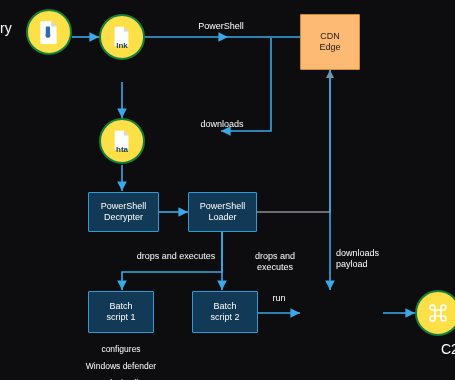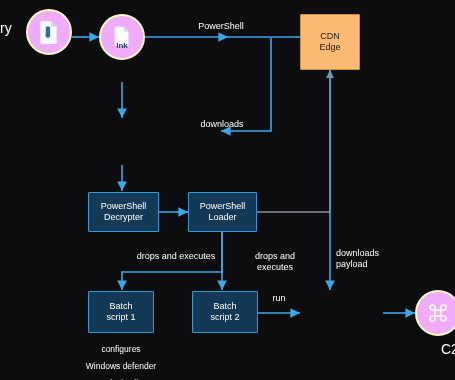--- a/index.html
+++ b/index.html
@@ -26,22 +26,22 @@
     position: absolute;
     box-sizing: border-box;
     display: flex;
     align-items: center;
     justify-content: center;
     text-align: center;
   }
   
   .circle-node {
     border-radius: 50%;
-    background: #f0abfc;
-    border: 2px solid #fef9c3;
+    background: #fde047;
+    border: 2px solid #15803d;
   }
   
   .box {
     background: #123a56;
     border: 1px solid #2f9ad6;
     color: #ffffff;
     font-size: 9px;
     line-height: 11px;
     border-radius: 1px;
   }
@@ -129,20 +129,27 @@
   </div>
 
   <div class="node circle-node" style="left:99px; top:14px; width:46px; height:46px; flex-direction:column;">
     <svg width="22" height="22" viewBox="0 0 24 24" style="margin-top:-2px;">
       <path d="M5 2 h9 l5 5 v15 a1 1 0 0 1 -1 1 H5 a1 1 0 0 1 -1 -1 V3 a1 1 0 0 1 1 -1 z" fill="#ffffff"></path>
       <path d="M14 2 l5 5 h-5 z" fill="#cfd6de"></path>
     </svg>
     <span style="position:absolute; bottom:8px; left:0; right:0; font-size:8px; color:#123a56; font-weight:bold;">lnk</span>
   </div>
 
+  <div class="node circle-node" style="left:99px; top:118px; width:46px; height:46px; flex-direction:column;">
+    <svg width="22" height="22" viewBox="0 0 24 24" style="margin-top:-2px;">
+      <path d="M5 2 h9 l5 5 v15 a1 1 0 0 1 -1 1 H5 a1 1 0 0 1 -1 -1 V3 a1 1 0 0 1 1 -1 z" fill="#ffffff"></path>
+      <path d="M14 2 l5 5 h-5 z" fill="#cfd6de"></path>
+    </svg>
+    <span style="position:absolute; bottom:8px; left:0; right:0; font-size:8px; color:#123a56; font-weight:bold;">hta</span>
+  </div>
 
   <div class="node box orange" style="left:300px; top:14px; width:60px; height:56px; white-space:pre-line;">CDN
 Edge</div>
 
   <div class="node box" style="left:88px; top:192px; width:71px; height:40px; white-space:pre-line;">PowerShell
 Decrypter</div>
 
   <div class="node box" style="left:188px; top:192px; width:69px; height:40px; white-space:pre-line;">PowerShell
 Loader</div>
 

